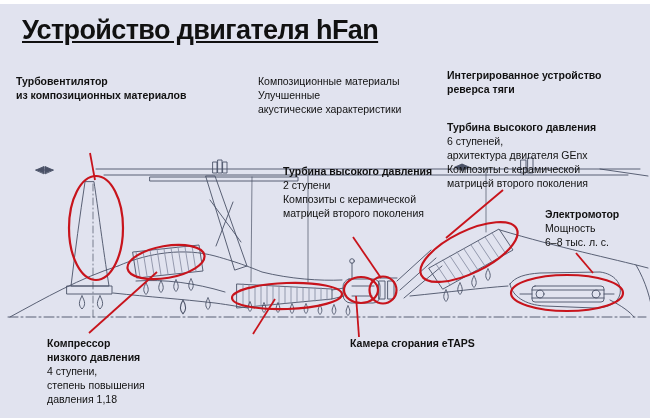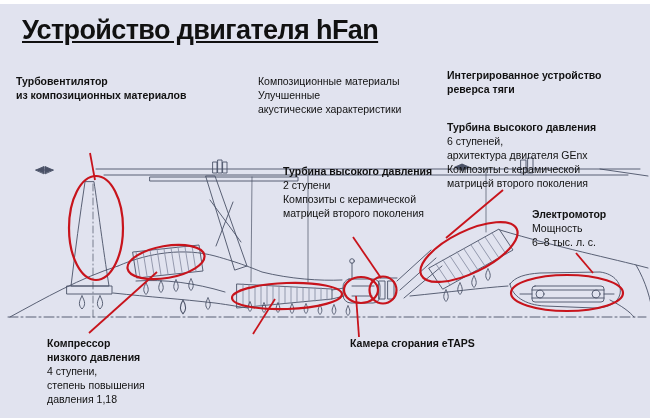--- a/index.html
+++ b/index.html
@@ -183,21 +183,21 @@
 матрицей второго поколения</p>
   </div>
 
   <div class="lbl" style="left:283px;top:164px">
     <h4>Турбина высокого давления</h4>
     <p>2 ступени
 Композиты с керамической
 матрицей второго поколения</p>
   </div>
 
-  <div class="lbl" style="left:532px;top:207px">
+  <div class="lbl" style="left:545px;top:207px">
     <h4>Электромотор</h4>
     <p>Мощность
 6–8 тыс. л. с.</p>
   </div>
 
   <div class="lbl" style="left:47px;top:336px">
     <h4>Компрессор
 низкого давления</h4>
     <p>4 ступени,
 степень повышения

